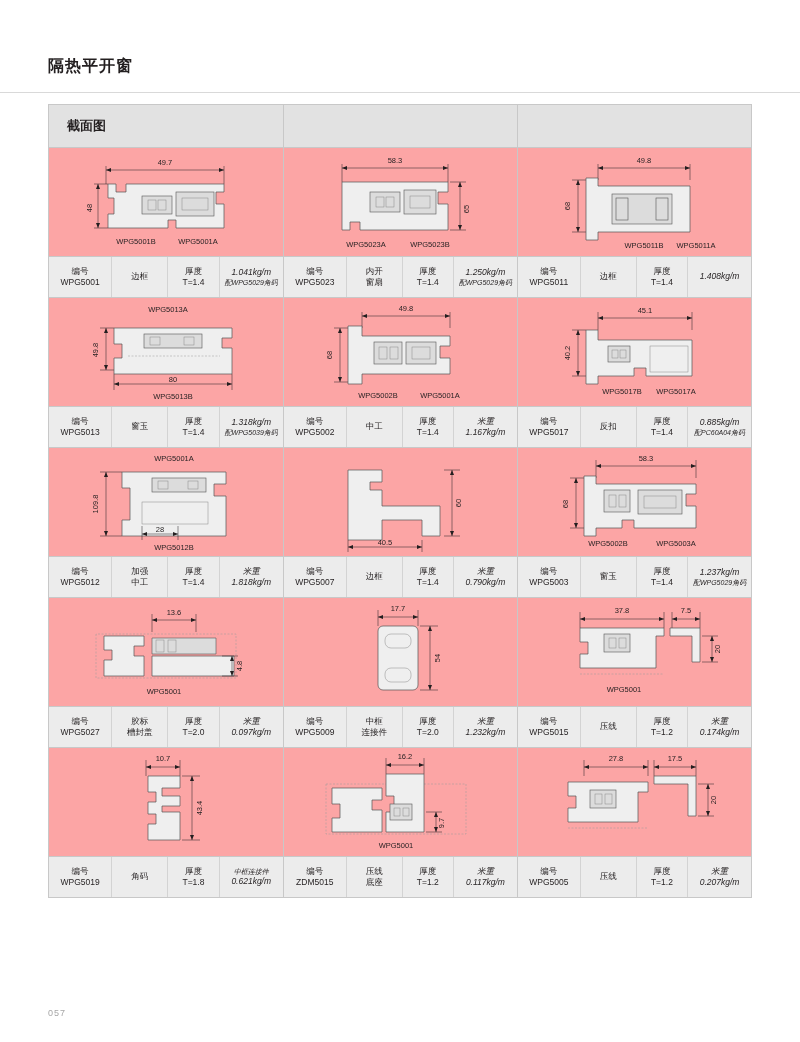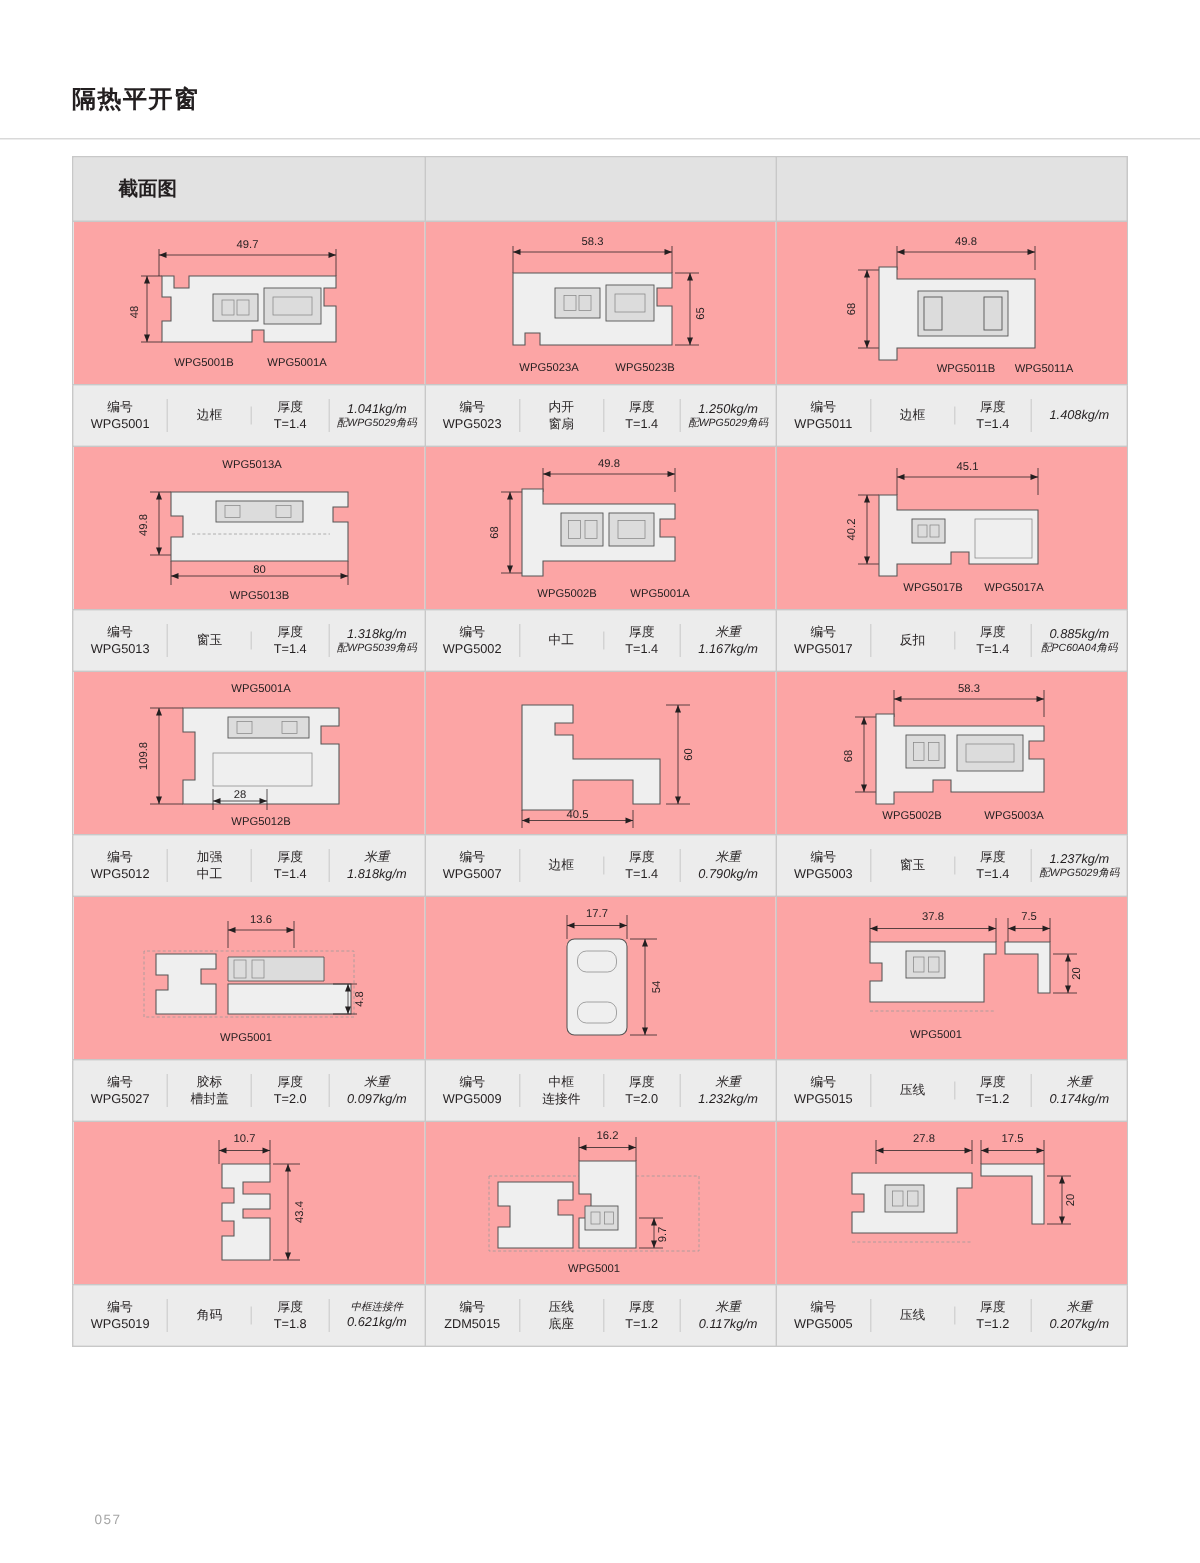--- a/index.html
+++ b/index.html
@@ -43,36 +43,35 @@
   .table td{
     border:1px solid #c8c8c8;
     padding:0;
     vertical-align:middle;
   }
   .titlebar td{
     height:42px;
     background:#e2e2e2;
   }
   .titlebar .t1{
-    padding-left:30px;
+    padding-left:18px;
     font-size:13px;font-weight:bold;
   }
   .drawcell{
     height:108px;
     position:relative;
     background:#fca5a5;
   }
   .infocell{height:40px;padding:0;}
   .info{
     display:flex;width:100%;height:40px;
     background:#ececec;
     font-size:8.5px;
     text-align:center;
     line-height:1.35;
-    align-items:center;
   }
   .info > div{
     display:flex;flex-direction:column;align-items:center;justify-content:center;
     border-right:1px solid #d3d3d3;
     box-sizing:border-box;
     padding:0 2px;
   }
   .info > div:last-child{border-right:none;}
   .i-code{flex:0 0 27%;}
   .i-name{flex:0 0 24%;}
@@ -84,21 +83,21 @@
   .drawcell svg{display:block;margin:0 auto;}
   .lbl{font-size:7.5px;fill:#231f20;font-family:"Liberation Sans",sans-serif;}
   .dim{stroke:#231f20;stroke-width:.5;fill:none;}
   .prof{fill:#efefef;stroke:#555;stroke-width:.7;}
   .prof2{fill:#dcdcdc;stroke:#555;stroke-width:.6;}
   .thin{stroke:#888;stroke-width:.5;fill:none;}
   .dash{stroke:#999;stroke-width:.5;stroke-dasharray:2 1.5;fill:none;}
   
   .folio{
     position:absolute;left:48px;top:1008px;
-    font-size:9px;color:#a6a6a6;letter-spacing:1px;margin-left:15px;
+    font-size:9px;color:#a6a6a6;letter-spacing:1px;
   }
 </style>
 </head>
 <body>
 
 <div class="page">
 
   <div class="header">
     <div class="header-title">隔热平开窗</div>
     <div class="header-rule"></div>

